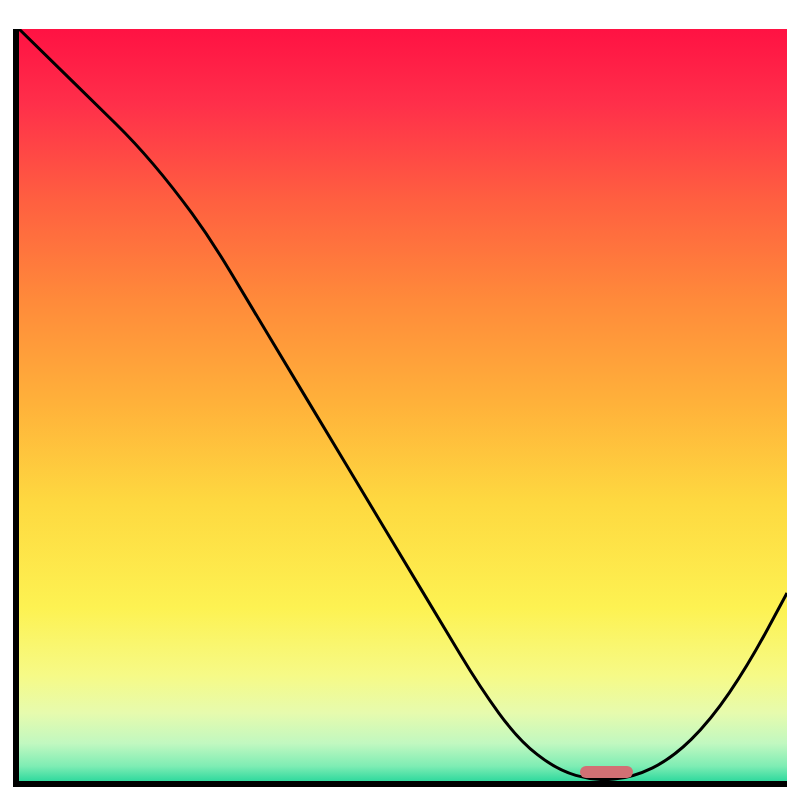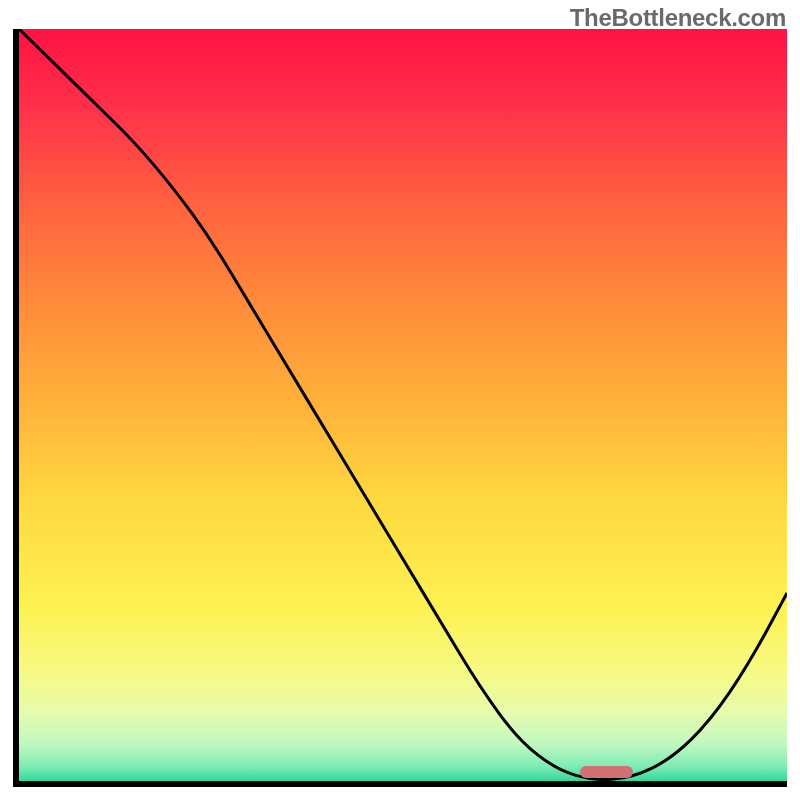--- a/index.html
+++ b/index.html
@@ -72,21 +72,20 @@
     position: absolute;
     height: 12px;
     border-radius: 6px;
     background: #d27074;
   }
 </style>
 </head>
 <body>
 
 <div class="frame">
-  <div class="watermark">TheBottleneck.com</div>
 
   <div class="plot">
     <div class="gradient-fill"></div>
 
     <svg class="curve" viewBox="0 0 768 752" preserveAspectRatio="none">
       <path id="curve-path" d="M 0 0 Q 38.400000000000006 37.60000000000002 57.60000000000001 56.39999999999998 Q 76.80000000000001 75.19999999999993 96 94 Q 115.19999999999999 112.80000000000007 134.4 135.36 Q 153.60000000000002 157.91999999999996 172.8 184.24 Q 192 210.56000000000006 211.2 242.52000000000004 Q 230.39999999999998 274.48 249.59999999999997 306.44 Q 268.79999999999995 338.4 288 370.36 Q 307.20000000000005 402.32 326.40000000000003 434.28 Q 345.6 466.24 364.8 498.20000000000005 Q 384 530.1600000000001 403.20000000000005 562.1200000000001 Q 422.40000000000003 594.08 441.6 626.04 Q 460.79999999999995 658 480 684.3199999999999 Q 499.20000000000005 710.64 518.4 725.6800000000001 Q 537.5999999999999 740.72 556.8 746.36 Q 576 752 595.2 750.12 Q 614.4000000000001 748.24 633.6 738.84 Q 652.8 729.44 672 710.6400000000001 Q 691.2 691.84 710.4 663.6400000000001 Q 729.5999999999999 635.44 748.8 599.72 T 768 564" fill="none" stroke="#000" stroke-width="3"></path>
     </svg>
 
     <div class="marker" id="opt-marker" style="left: 560.64px; width: 53.76px; bottom: 3px; background: rgb(210, 112, 116);"></div>
   </div>

